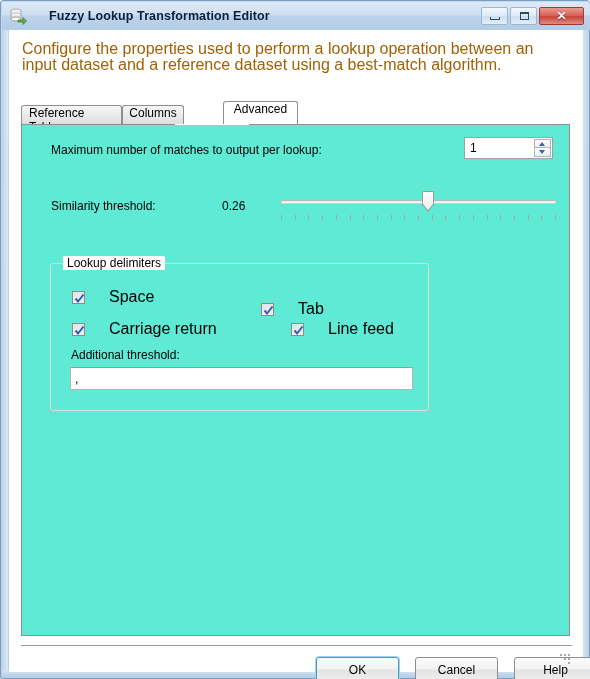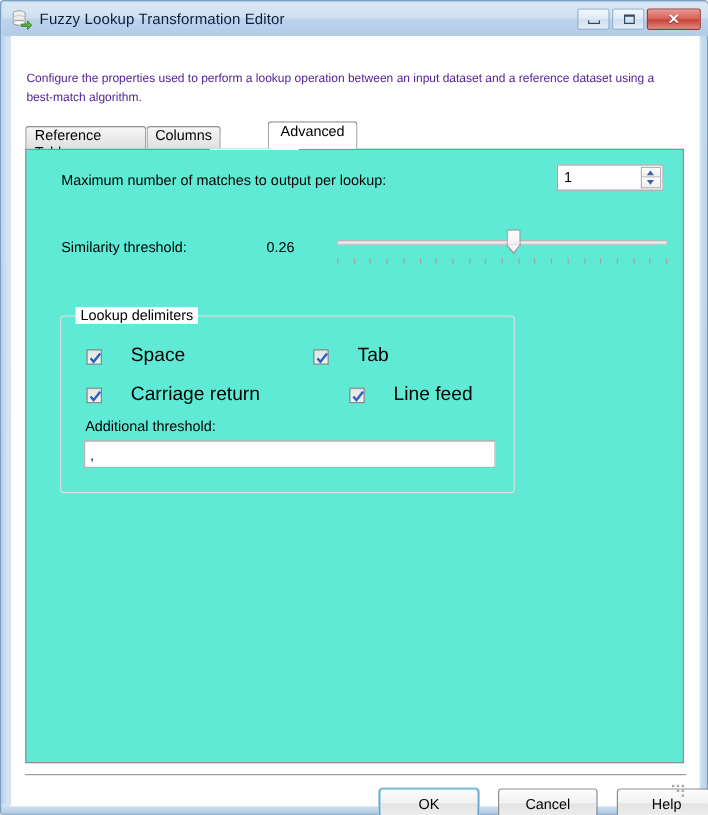--- a/index.html
+++ b/index.html
@@ -59,23 +59,23 @@
     align-items: center;
     border-radius: 2px 2px 0 0;
   }
   .title-icon {
     width: 18px; height: 18px;
     margin-left: 7px;
     position: relative;
     flex: 0 0 auto;
   }
   .title-text {
-    margin-left: 6px;
+    margin-left: 22px;
     font-size: 12.5px;
-    font-weight: normal;
+    font-weight: bold;
     color: #0c1f3d;
     letter-spacing: 0.1px;
     white-space: nowrap;
   }
   .win-buttons {
     margin-left: auto;
     margin-right: 6px;
     display: flex;
     align-items: center;
     gap: 2px;
@@ -127,25 +127,25 @@
     left: 8px; top: 29px;
     width: 574px;
     height: 642px;
     background: #ffffff;
     box-sizing: border-box;
     border-left: 1px solid #ffffff;
   }
 
   .description {
     position: absolute;
-    left: 12px; top: 28px;
+    left: 12px; top: 11px;
     width: 548px;
-    font-size: 10px;
+    font-size: 16px;
     line-height: 16px;
-    color: #4c1d95;
+    color: #a16207;
   }
 
   
   .tabstrip {
     position: absolute;
     left: 11px; top: 72px;
     width: 552px;
     height: 22px;
   }
   .tab {
@@ -532,21 +532,21 @@
 
         <div class="chk-row" style="left:21px;top:24px;">
           <span class="checkbox">
             <svg width="11" height="11" viewBox="0 0 11 11">
               <path d="M1.5 5.5 L4 8.5 L9.5 1.5" fill="none" stroke="#2f5fbf" stroke-width="2"></path>
             </svg>
           </span>
           <span class="chk-label">Space</span>
         </div>
 
-        <div class="chk-row" style="left:210px;top:24px;">
+        <div class="chk-row" style="left:210px;top:36px;">
           <span class="checkbox">
             <svg width="11" height="11" viewBox="0 0 11 11">
               <path d="M1.5 5.5 L4 8.5 L9.5 1.5" fill="none" stroke="#2f5fbf" stroke-width="2"></path>
             </svg>
           </span>
           <span class="chk-label">Tab</span>
         </div>
 
         <div class="chk-row" style="left:21px;top:56px;">
           <span class="checkbox">

